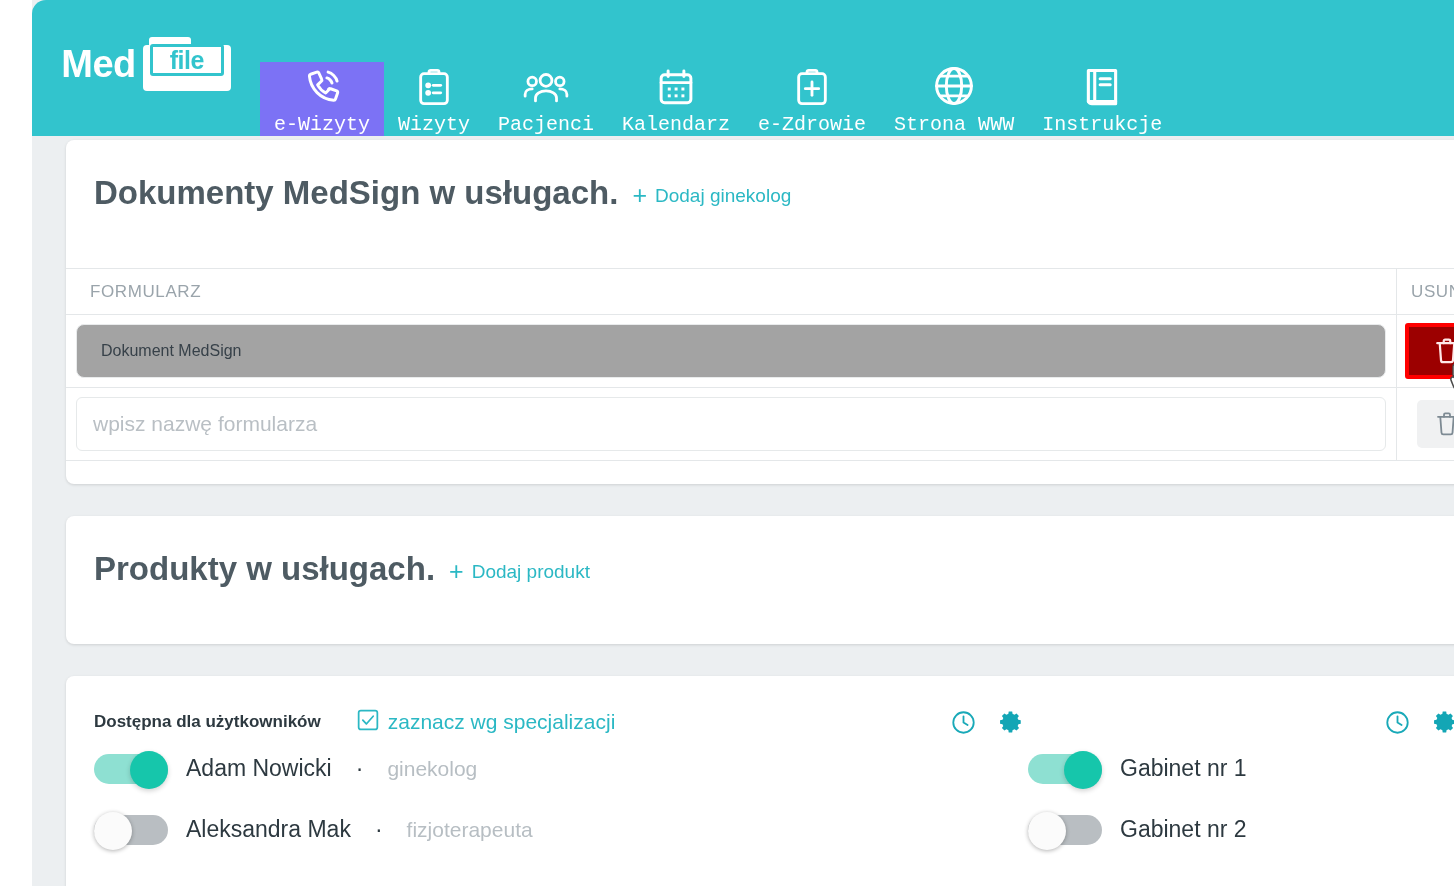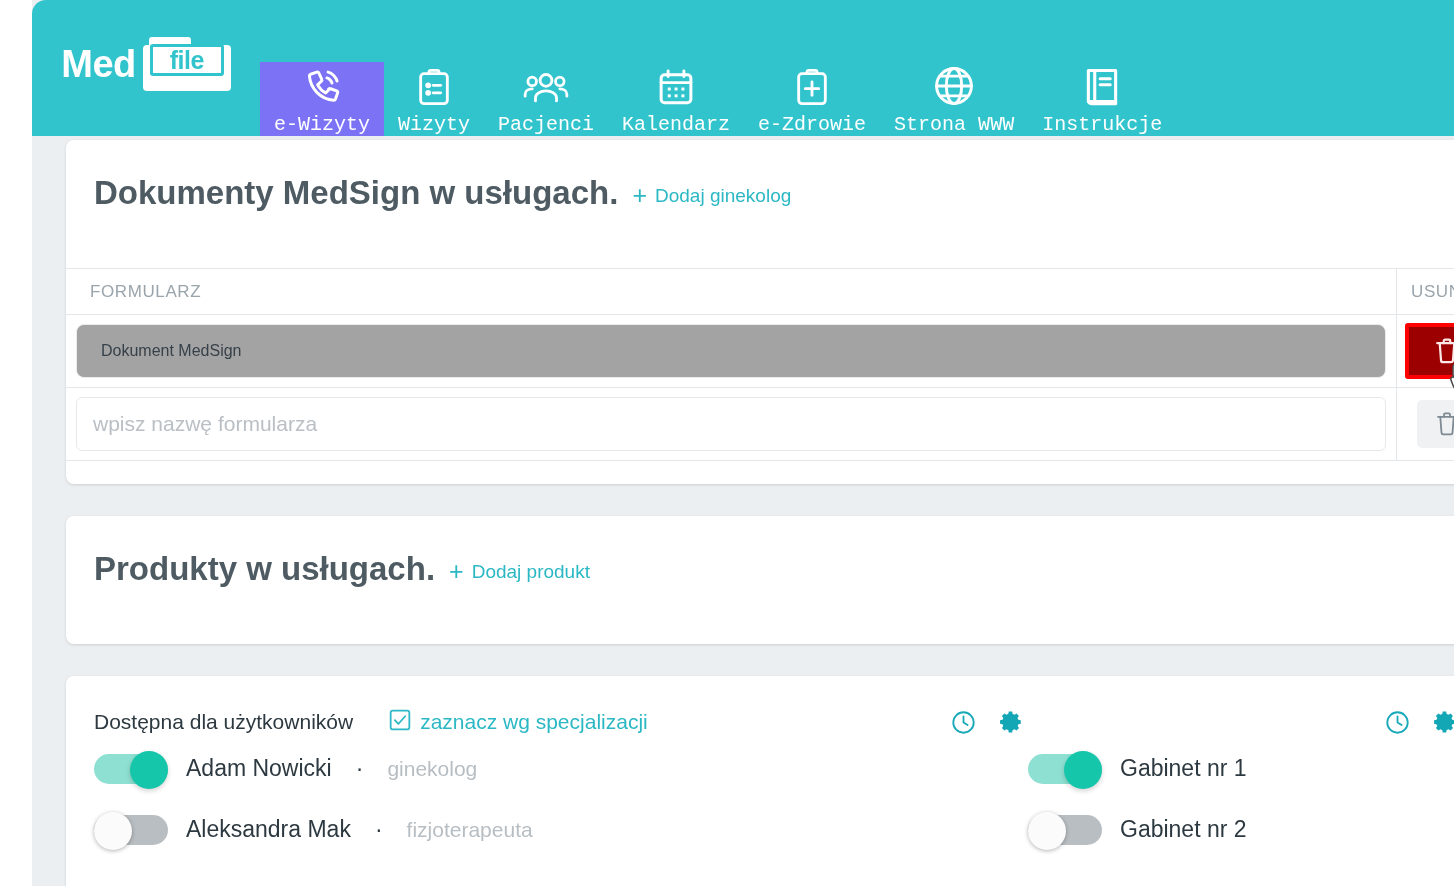--- a/index.html
+++ b/index.html
@@ -293,22 +293,22 @@
   }
   .avail-col-users { position: absolute; left: 28px; top: 30px; width: 930px; }
   .avail-col-rooms { position: absolute; left: 962px; top: 30px; width: 430px; }
 
   .avail-head {
     display: flex;
     align-items: center;
     height: 32px;
   }
   .avail-title {
-    font-size: 21px;
-    font-weight: normal;
+    font-size: 17px;
+    font-weight: bold;
     color: #2d3940;
     white-space: nowrap;
     text-align: center;
   }
   .spec-link {
     display: flex;
     align-items: center;
     gap: 9px;
     margin-left: 16px;
     color: #2bb8c4;

